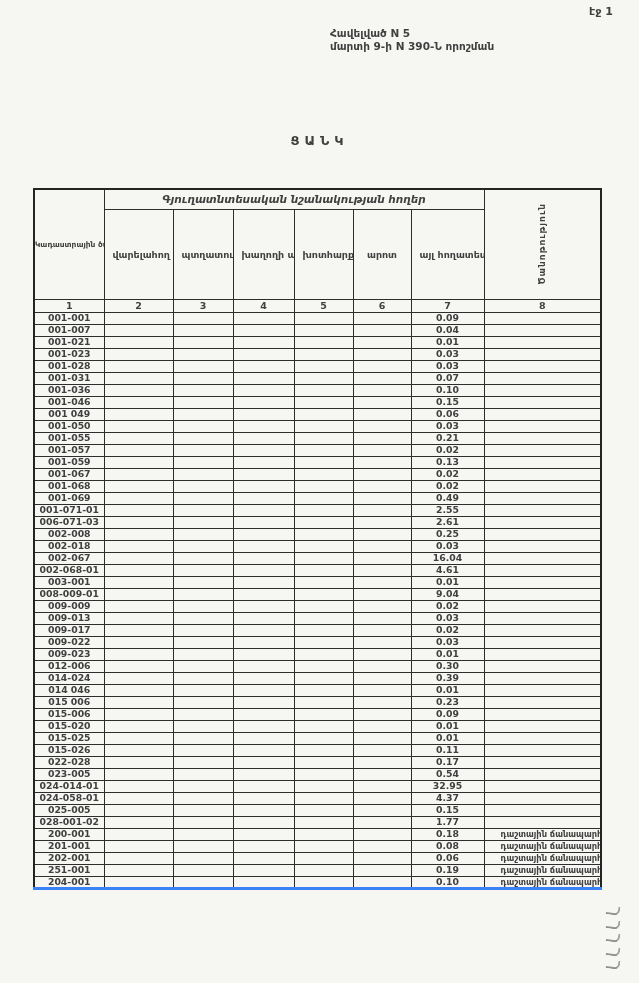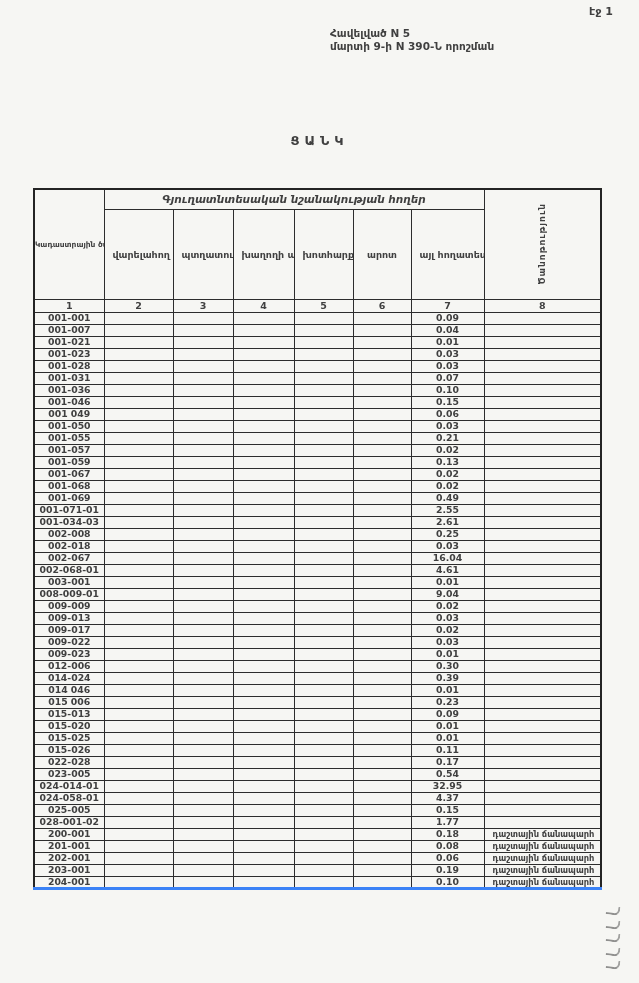--- a/index.html
+++ b/index.html
@@ -51,21 +51,21 @@
     font-size:9px; white-space:normal;
   }
   th.vert span{
     display:inline-block;
     writing-mode:vertical-rl;
     transform:rotate(180deg);
     letter-spacing:1px;
   }
   tr.nums td{ height:13px; font-size:9.5px; }
   tbody.data td{ height:12px; font-size:9.3px; line-height:10px; padding:0 1px; }
-  tbody.data td.note{ font-size:8.3px; text-align:left; padding-left:8px; }
+  tbody.data td.note{ font-size:8.3px; text-align:left; padding-left:16px; }
   tbody.data tr:last-child td{ border-bottom:3px solid #3b82f6; }
   .stray-marks span{
     position:absolute; left:606px; width:14px; height:9px;
     border-bottom:2px solid rgba(60,60,60,.55);
     border-right:2px solid rgba(60,60,60,.45);
     border-radius:0 0 6px 0;
     transform:rotate(8deg);
   }
 </style>
 </head>
@@ -286,21 +286,21 @@
           <td>001-071-01</td>
           <td></td>
           <td></td>
           <td></td>
           <td></td>
           <td></td>
           <td>2.55</td>
           <td class="note"></td>
         </tr>
         <tr>
-          <td>001-034-03</td>
+          <td>006-071-03</td>
           <td></td>
           <td></td>
           <td></td>
           <td></td>
           <td></td>
           <td>2.61</td>
           <td class="note"></td>
         </tr>
         <tr>
           <td>002-008</td>
@@ -446,21 +446,21 @@
           <td>015 006</td>
           <td></td>
           <td></td>
           <td></td>
           <td></td>
           <td></td>
           <td>0.23</td>
           <td class="note"></td>
         </tr>
         <tr>
-          <td>015-013</td>
+          <td>015-006</td>
           <td></td>
           <td></td>
           <td></td>
           <td></td>
           <td></td>
           <td>0.09</td>
           <td class="note"></td>
         </tr>
         <tr>
           <td>015-020</td>
@@ -576,21 +576,21 @@
           <td>202-001</td>
           <td></td>
           <td></td>
           <td></td>
           <td></td>
           <td></td>
           <td>0.06</td>
           <td class="note">դաշտային ճանապարհ</td>
         </tr>
         <tr>
-          <td>203-001</td>
+          <td>251-001</td>
           <td></td>
           <td></td>
           <td></td>
           <td></td>
           <td></td>
           <td>0.19</td>
           <td class="note">դաշտային ճանապարհ</td>
         </tr>
         <tr>
           <td>204-001</td>

